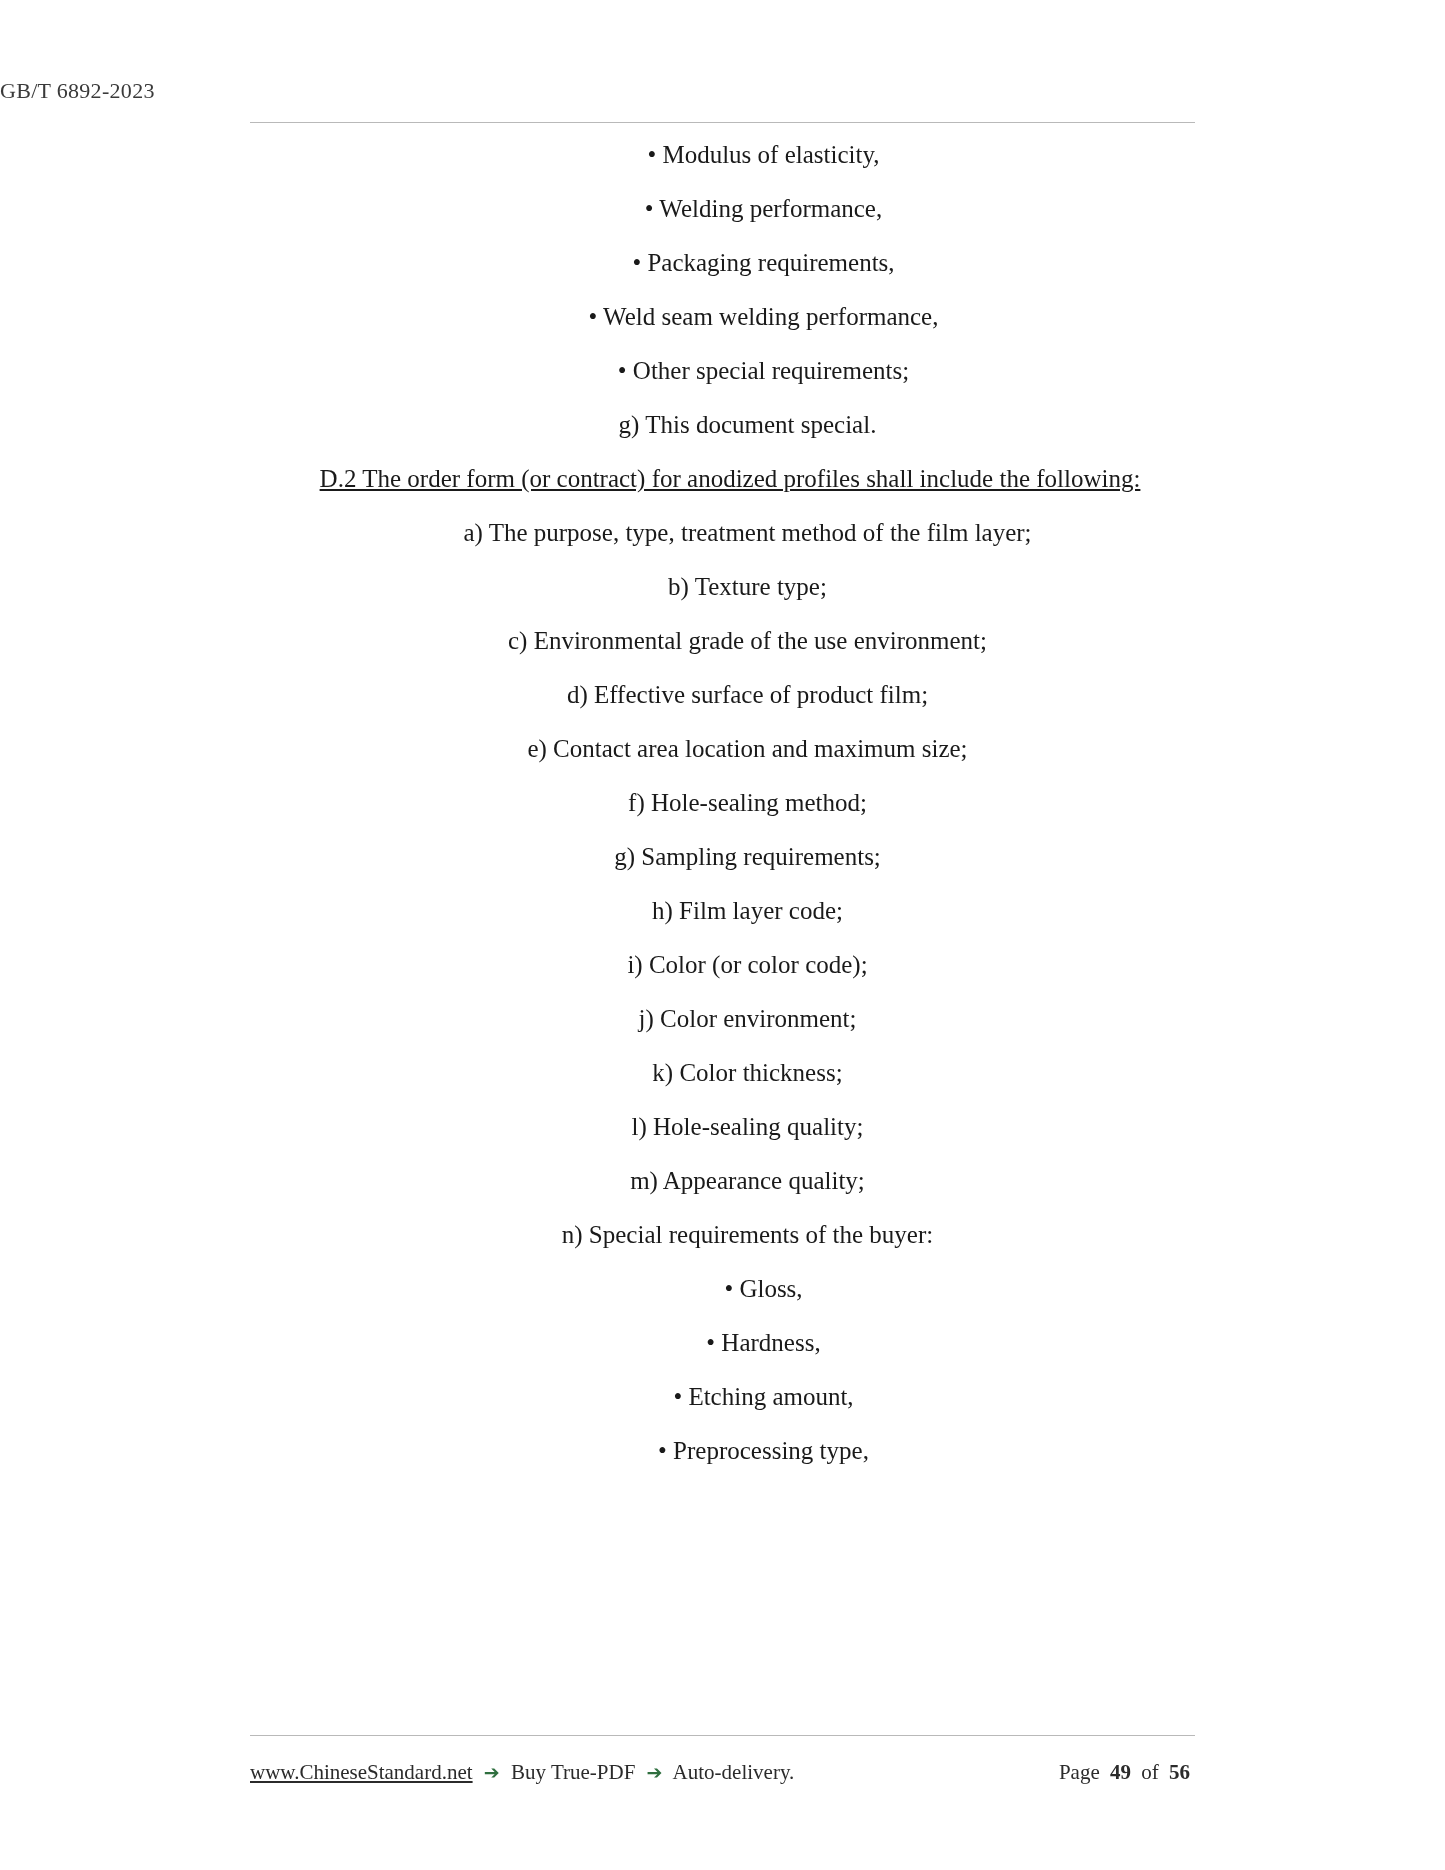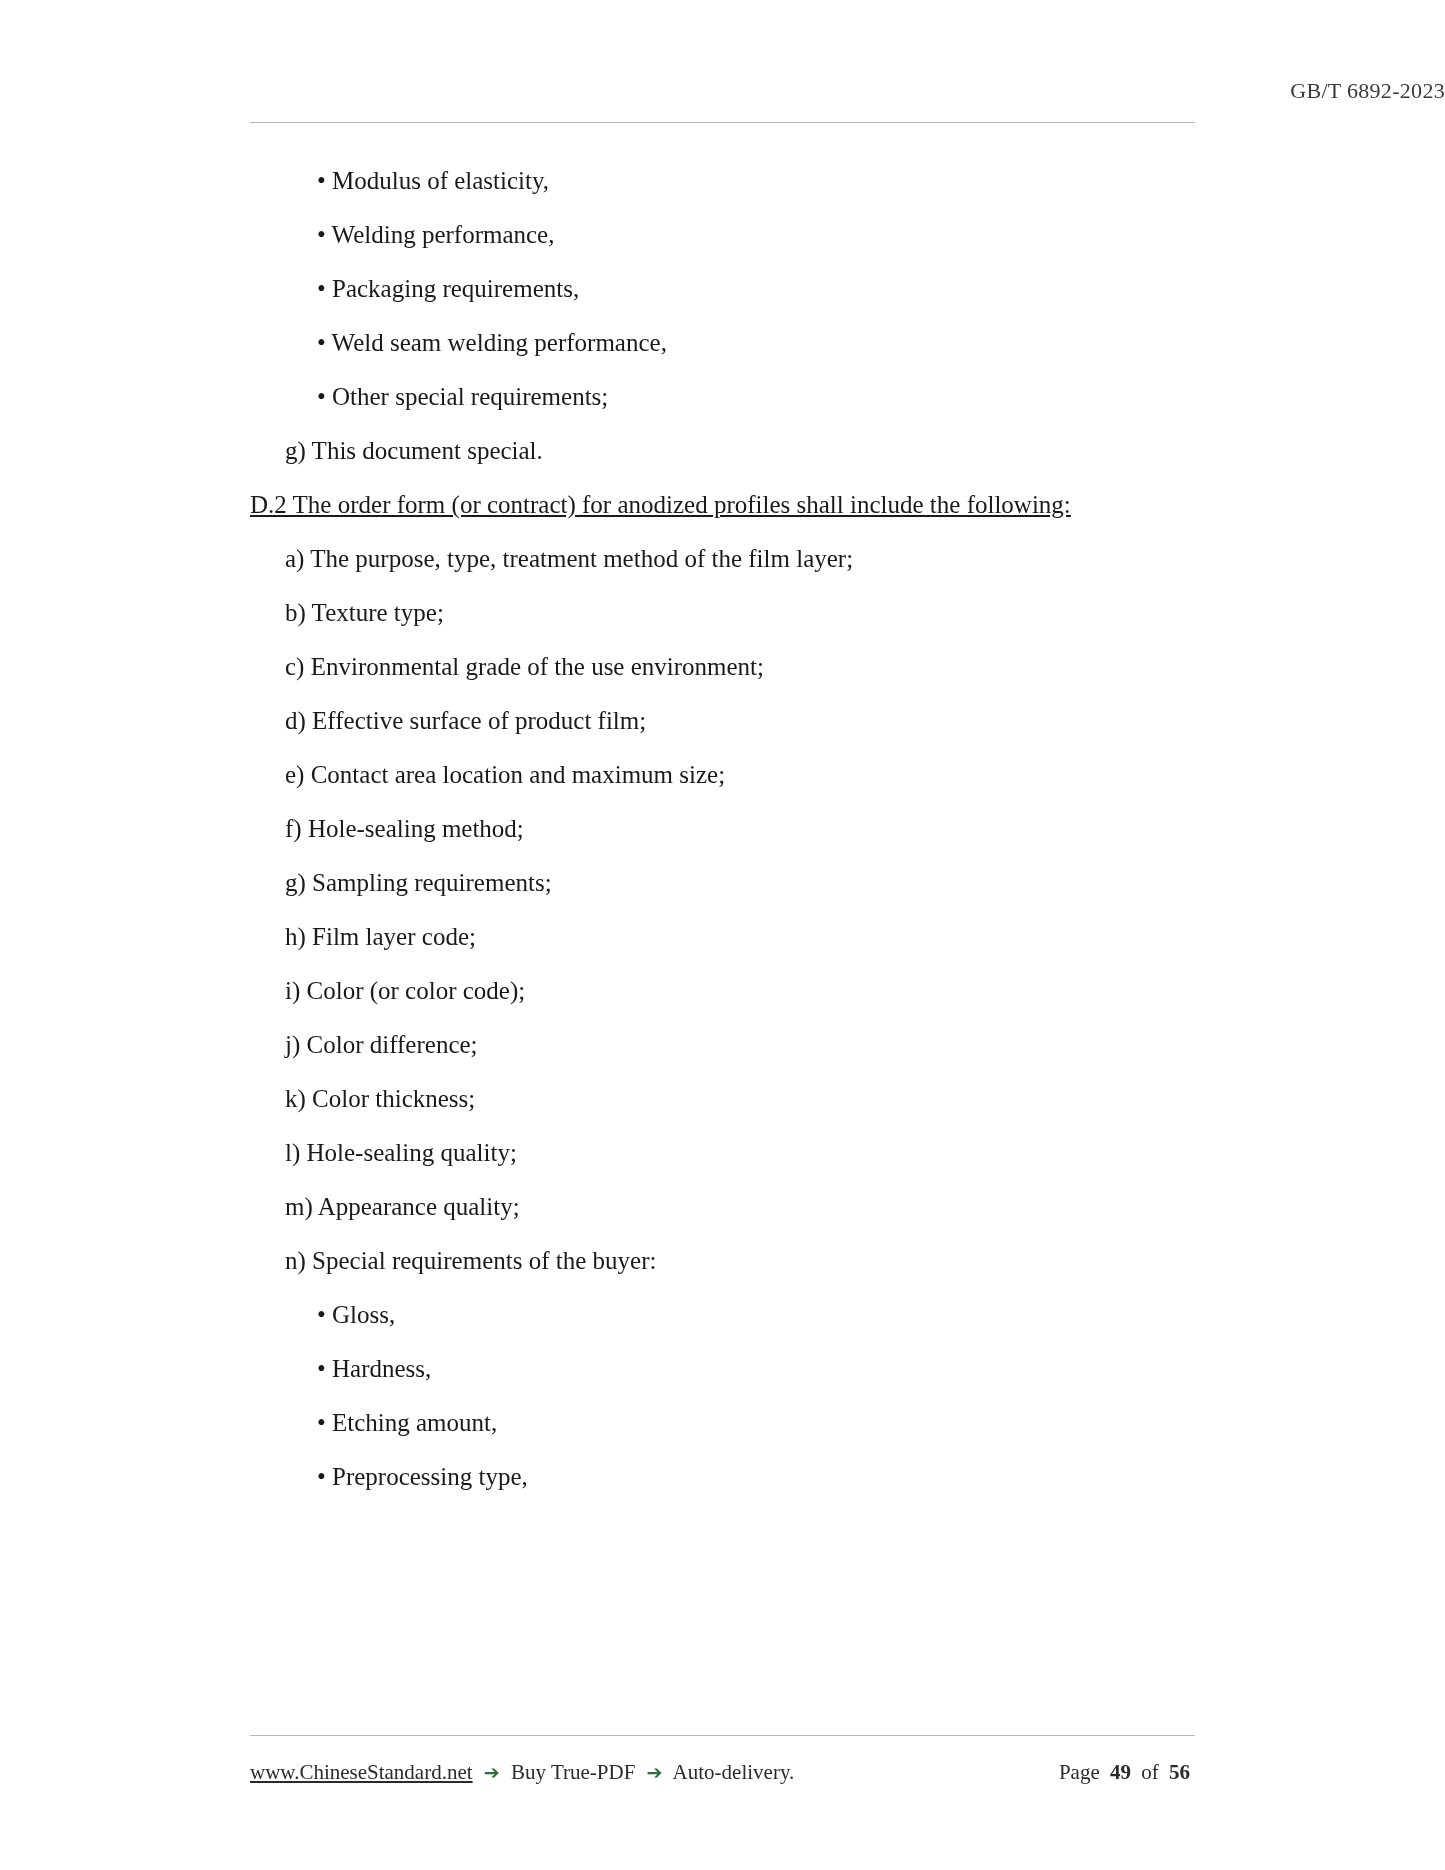--- a/index.html
+++ b/index.html
@@ -17,38 +17,39 @@
     height: 1870px;
     margin: 0 auto;
     background: #ffffff;
     box-sizing: border-box;
   }
   .header {
     position: absolute;
     top: 78px;
     left: 0;
     width: 100%;
-    text-align: right;
+    text-align: left;
     font-size: 22px;
     color: #3a3a3a;
     letter-spacing: 0.3px;
   }
   .header-rule {
     position: absolute;
     top: 122px;
     left: 250px;
     width: 945px;
     height: 1px;
     background: #b9b9b9;
   }
   .content {
     position: absolute;
-    top: 168px;
+    top: 142px;
     left: 250px;
     width: 960px;
+    text-align: center;
   }
   .line {
     font-size: 25px;
     line-height: 1.0;
     margin-bottom: 29px;
     white-space: nowrap;
   }
   .lvl-bullet {
     padding-left: 67px;
   }
@@ -124,21 +125,21 @@
       <div class="line lvl-head">D.2 The order form (or contract) for anodized profiles shall include the following:</div>
       <div class="line lvl-item">a) The purpose, type, treatment method of the film layer;</div>
       <div class="line lvl-item">b) Texture type;</div>
       <div class="line lvl-item">c) Environmental grade of the use environment;</div>
       <div class="line lvl-item">d) Effective surface of product film;</div>
       <div class="line lvl-item">e) Contact area location and maximum size;</div>
       <div class="line lvl-item">f) Hole-sealing method;</div>
       <div class="line lvl-item">g) Sampling requirements;</div>
       <div class="line lvl-item">h) Film layer code;</div>
       <div class="line lvl-item">i) Color (or color code);</div>
-      <div class="line lvl-item">j) Color difference;</div>
+      <div class="line lvl-item">j) Color environment;</div>
       <div class="line lvl-item">k) Color thickness;</div>
       <div class="line lvl-item">l) Hole-sealing quality;</div>
       <div class="line lvl-item">m) Appearance quality;</div>
       <div class="line lvl-item">n) Special requirements of the buyer:</div>
       <div class="line lvl-bullet">• Gloss,</div>
       <div class="line lvl-bullet">• Hardness,</div>
       <div class="line lvl-bullet">• Etching amount,</div>
       <div class="line lvl-bullet">• Preprocessing type,</div>
     </div>
 

